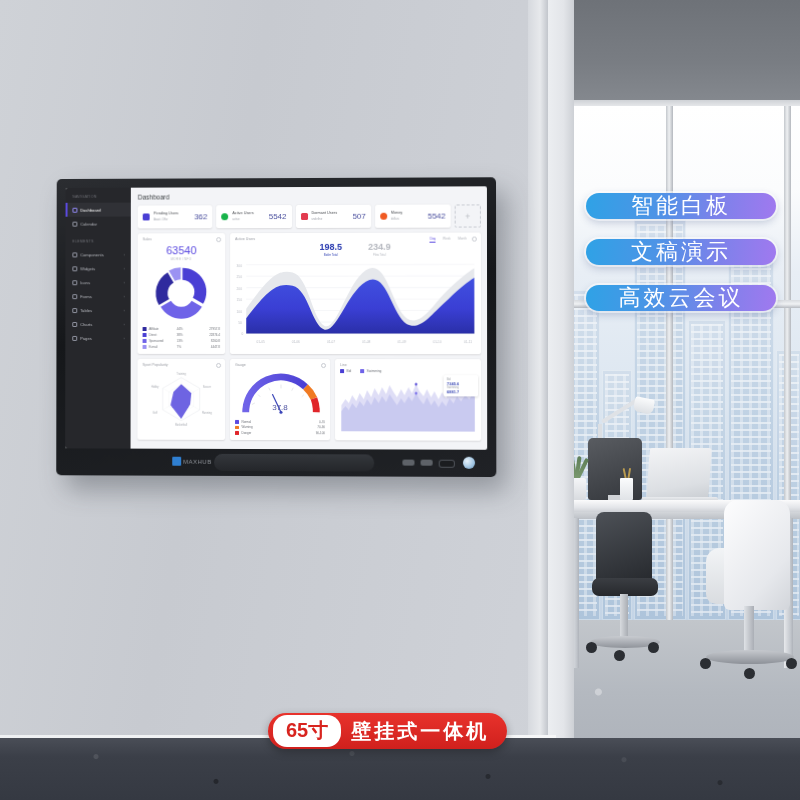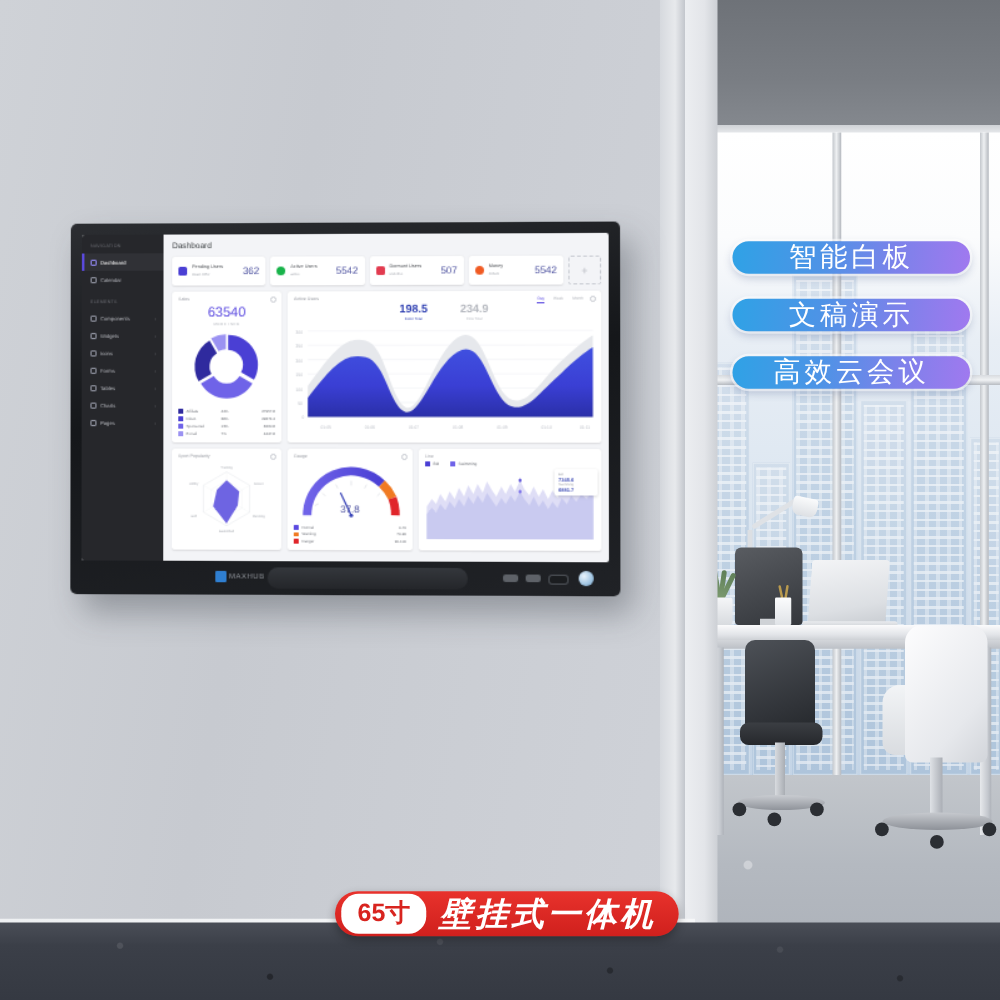--- a/index.html
+++ b/index.html
@@ -222,21 +222,21 @@
     position: absolute; left: 268px; top: 713px;
     height: 36px; border-radius: 18px; padding: 0 18px 0 5px;
     background: linear-gradient(180deg,#e8322c,#d0201d);
     display: flex; align-items: center; gap: 10px;
     box-shadow: 0 3px 8px rgba(0,0,0,.3);
   }
   .badge-size {
     background: #fff; color: #d8241f; font-weight: 700; font-size: 20px;
     border-radius: 14px; padding: 2px 13px 3px; letter-spacing: 0px;
   }
-  .badge-text { color: #fff; font-size: 26px; font-weight: 700; letter-spacing: 3px; font-style: italic; }
+  .badge-text { color: #fff; font-size: 20px; font-weight: 700; letter-spacing: 3px; }
 
   
   .tv {
     position: absolute; left: 55px; top: 178px; width: 440px; height: 298px;
     background: linear-gradient(170deg,#2b2d31 0%, #15171a 45%, #202226 100%);
     border-radius: 5px;
     padding: 9px 9px 0 9px;
     box-shadow: 10px 14px 26px rgba(40,45,55,.35);
     transform: perspective(1400px) rotateY(-2.2deg) rotateX(.5deg);
   }

